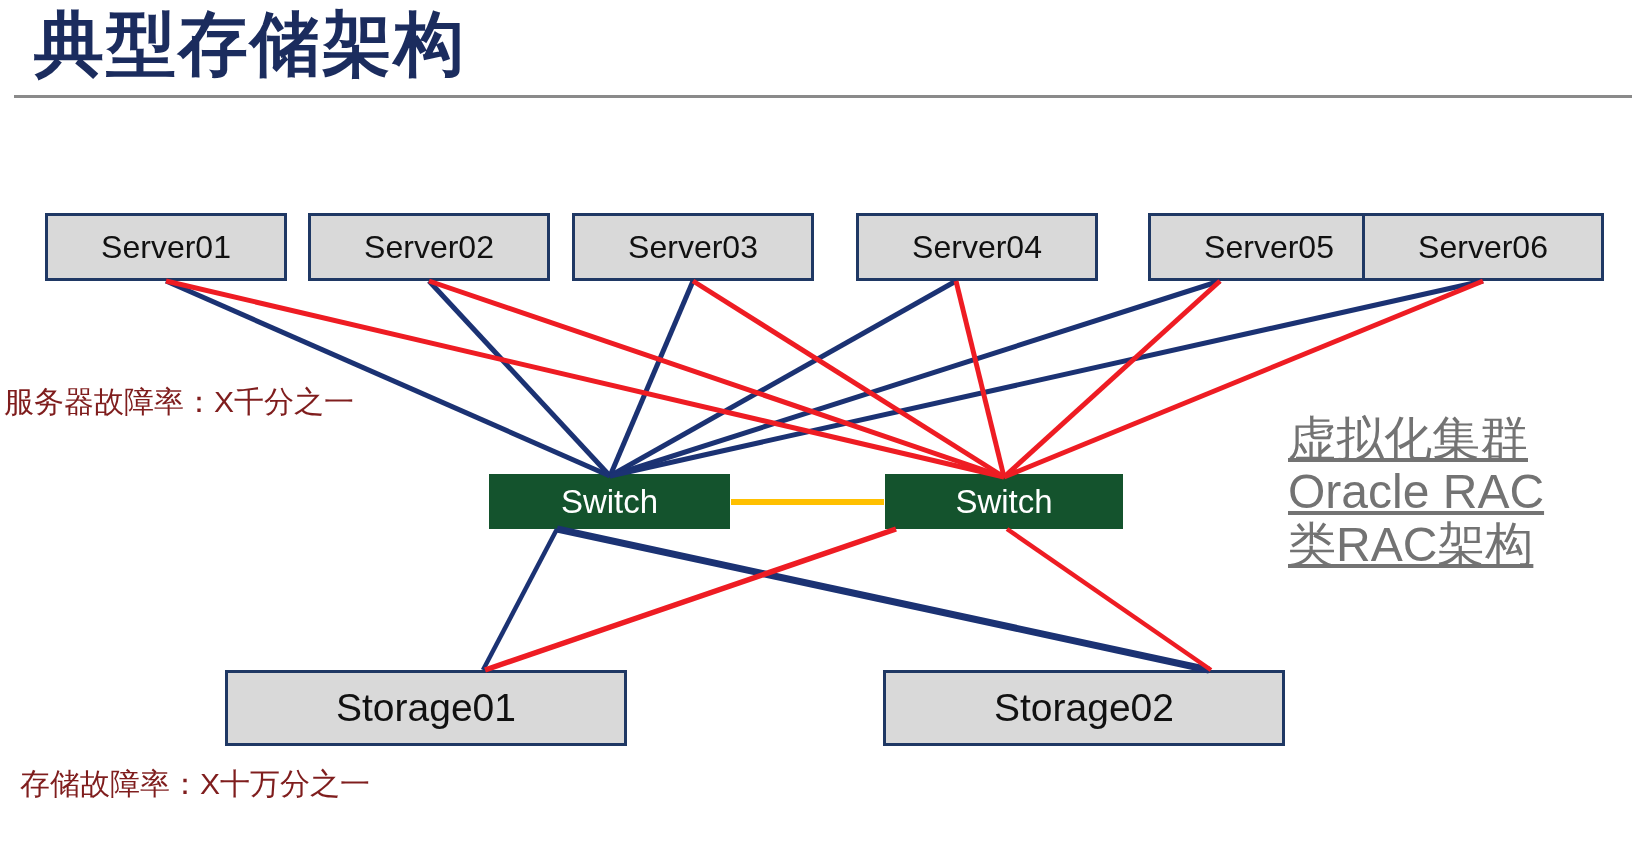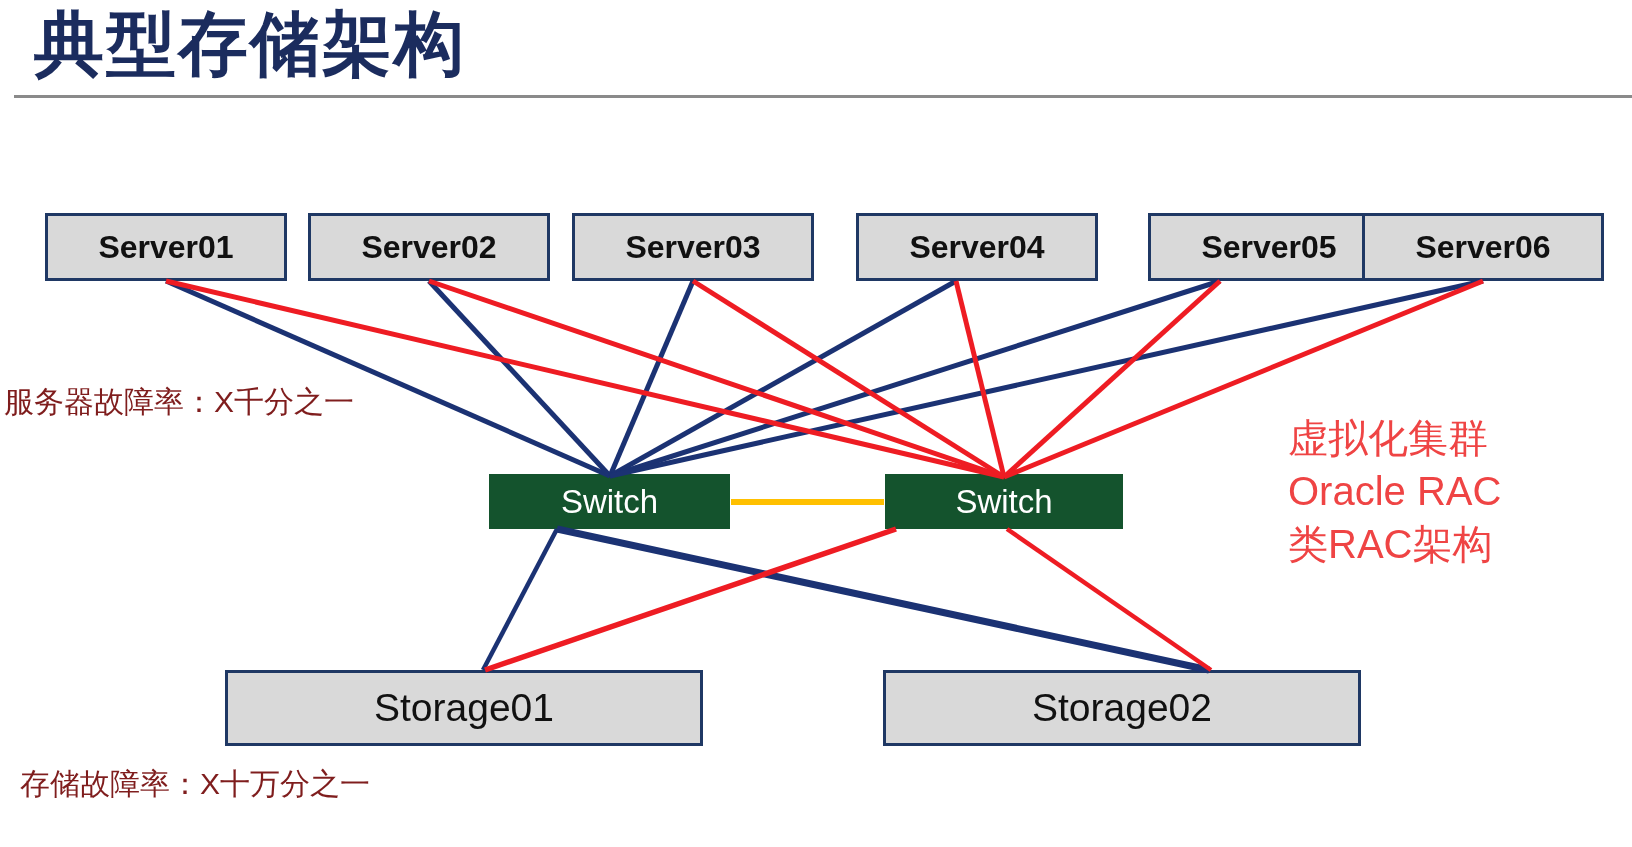--- a/index.html
+++ b/index.html
@@ -17,38 +17,38 @@
     position:absolute;left:14px;top:95px;width:1618px;height:3px;
     background:#8a8a8a;
   }
   .node{
     position:absolute;box-sizing:border-box;
     display:flex;align-items:center;justify-content:center;
     color:#111111;white-space:nowrap;
   }
   .server{
     top:213px;width:242px;height:68px;
-    background:#d9d9d9;border:3px solid #1f3864;font-size:32px;font-weight:bold;
+    background:#d9d9d9;border:3px solid #1f3864;font-size:32px;
   }
   .switch{
     top:474px;height:55px;
     background:#14532d;color:#ffffff;font-size:33px;
   }
   .storage{
-    top:670px;width:478px;height:76px;
+    top:670px;width:402px;height:76px;
     background:#d9d9d9;border:3px solid #1f3864;font-size:39px;
   }
   .note{
     position:absolute;color:#7f1d1d;font-size:30px;white-space:nowrap;
   }
   .note-left{left:4px;top:382px;}
   .note-bottom{left:20px;top:764px;}
   .cluster-note{
     position:absolute;left:1288px;top:412px;
-    color:#ef4444;font-size:40px;line-height:53px;white-space:nowrap;
+    color:#737373;font-size:48px;line-height:53px;white-space:nowrap;text-decoration:underline;
   }
   svg.links{
     position:absolute;left:0;top:0;pointer-events:none;
   }
 </style>
 </head>
 <body>
 
 <div>
 

